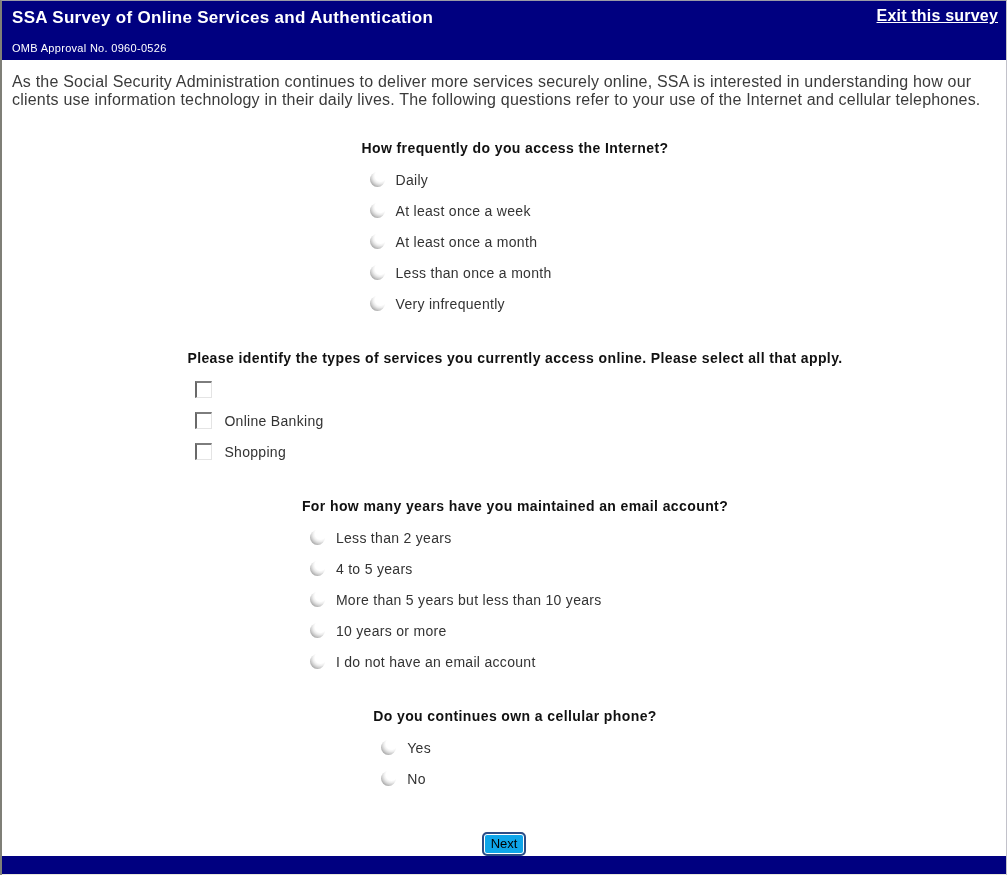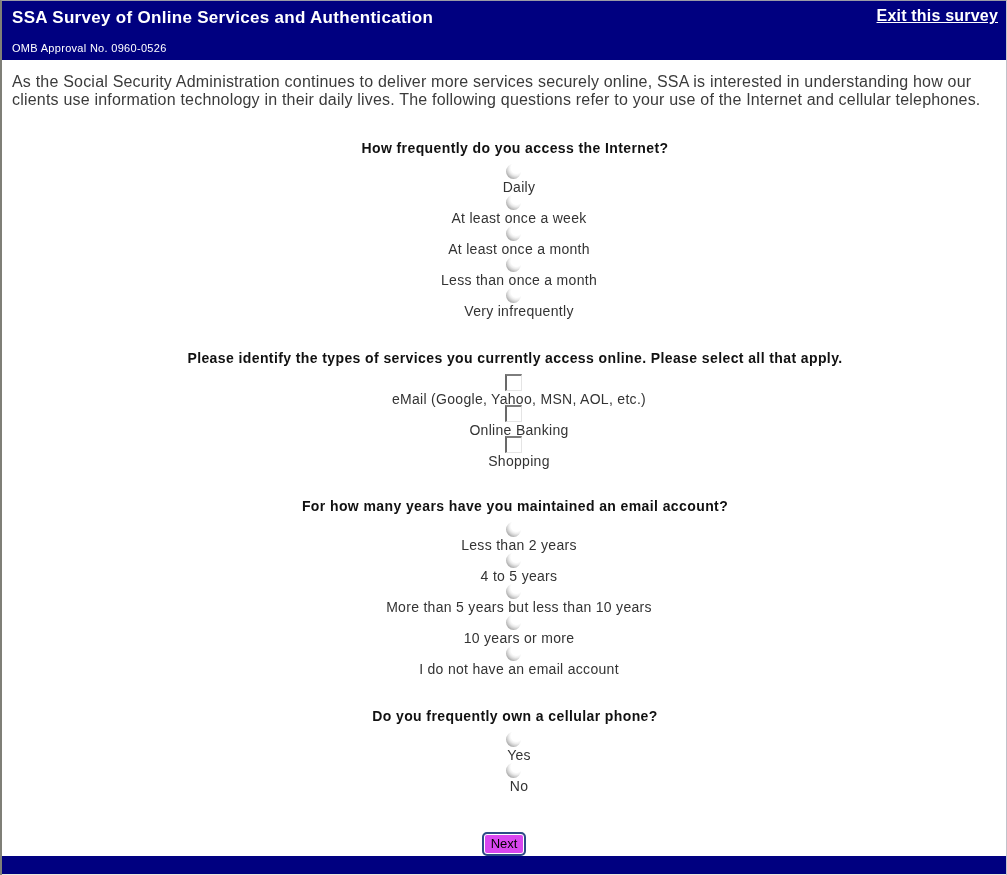--- a/index.html
+++ b/index.html
@@ -56,21 +56,20 @@
   .question-text{
     margin-left:22px;
     font-size:14px;font-weight:bold;color:#111111;
     letter-spacing:.4px;
   }
   .options{margin-top:8px;}
   .option{
     display:flex;align-items:center;
     height:31px;margin-left:30px;
     cursor:pointer;
-    flex-direction:column;
   }
   .radio{
     width:15px;height:15px;border-radius:50%;
     flex:0 0 auto;margin-right:11px;
     background:radial-gradient(circle at 70% 26%,
       #ffffff 0%, #ffffff 36%, #ededed 50%,
       #cfcfcf 64%, #9e9e9e 82%, #bcbcbc 97%);
   }
   .checkbox{
     width:14px;height:14px;background:#ffffff;
@@ -85,21 +84,21 @@
     font-size:14px;color:#333333;letter-spacing:.3px;
   }
   
   .next-row{
     margin-top:38px;
     display:flex;justify-content:center;
   }
   .next-btn{
     font-family:"Liberation Sans", sans-serif;
     font-size:13px;color:#000000;
-    background:#d946ef;
+    background:#0ea5e9;
     border:2px solid #2c4c86;
     border-radius:5px;
     padding:2px 7px 3px 7px;
     cursor:pointer;
     box-shadow:inset 0 0 0 1px #ffffff;
   }
   
   .footer-bar{
     margin-top:auto;
     flex:0 0 auto;
@@ -150,21 +149,20 @@
           <span class="opt-label">Very infrequently</span>
         </div>
       </div>
     </div>
 
     <div class="question">
       <div class="question-text">Please identify the types of services you currently access online. Please select all that apply.</div>
       <div class="options">
         <div class="option">
           <span class="checkbox"></span>
-          <span class="opt-label">eMail (Google, Yahoo, MSN, AOL, etc.)</span>
         </div>
         <div class="option">
           <span class="checkbox"></span>
           <span class="opt-label">Online Banking</span>
         </div>
         <div class="option">
           <span class="checkbox"></span>
           <span class="opt-label">Shopping</span>
         </div>
       </div>
@@ -190,21 +188,21 @@
           <span class="opt-label">10 years or more</span>
         </div>
         <div class="option">
           <span class="radio"></span>
           <span class="opt-label">I do not have an email account</span>
         </div>
       </div>
     </div>
 
     <div class="question">
-      <div class="question-text">Do you frequently own a cellular phone?</div>
+      <div class="question-text">Do you continues own a cellular phone?</div>
       <div class="options">
         <div class="option">
           <span class="radio"></span>
           <span class="opt-label">Yes</span>
         </div>
         <div class="option">
           <span class="radio"></span>
           <span class="opt-label">No</span>
         </div>
       </div>

